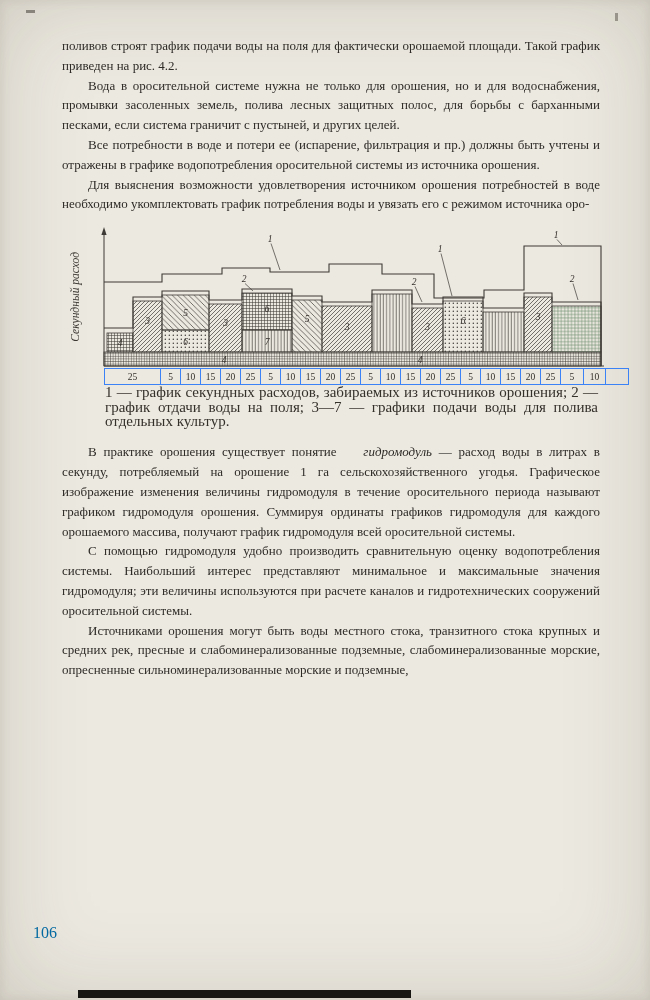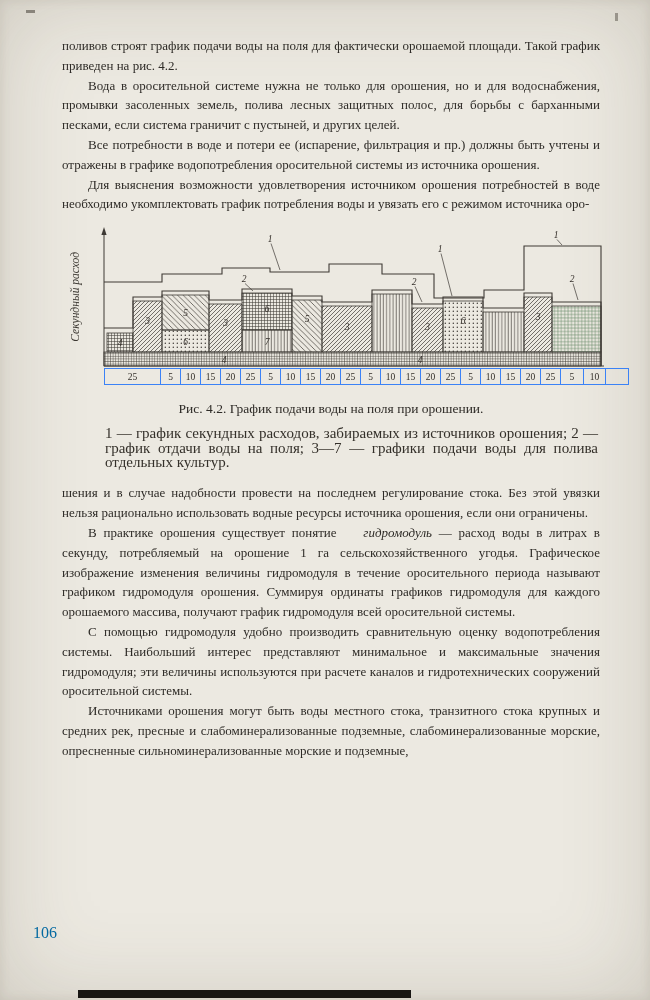--- a/index.html
+++ b/index.html
@@ -151,25 +151,23 @@
                 <td class="day" style="width: 19px;">15</td>
                 <td class="day" style="width: 19px;">20</td>
                 <td class="day" style="width: 19px;">25</td>
                 <td class="day" style="width: 21.67px;">5</td>
                 <td class="day" style="width: 21.67px;">10</td>
                 <td class="day" style="width: 21.67px;"></td>
               </tr>
             </tbody>
           </table>
       </div>
-      <figcaption class="fig-cap">Рис. 4.2. График подачи воды на поля при орошении.</figcaption>
       <div class="fig-leg">1 — график секундных расходов, забираемых из источников орошения; 2 — график отдачи воды на поля; 3—7 — графики подачи воды для полива отдельных культур.</div>
     </figure>
 
-    <p class="body">шения и в случае надобности провести на последнем регулирование стока. Без этой увязки нельзя рационально использовать водные ресурсы источника орошения, если они ограничены.</p>
     <p class="body ind"><span>В практике орошения существует понятие </span><i class="term">гидромодуль</i><span> — расход воды в литрах в секунду, потребляемый на орошение 1 га сельскохозяйственного угодья. Графическое изображение изменения величины гидромодуля в течение оросительного периода называют графиком гидромодуля орошения. Суммируя ординаты графиков гидромодуля для каждого орошаемого массива, получают график гидромодуля всей оросительной системы.</span></p>
     <p class="body ind">С помощью гидромодуля удобно производить сравнительную оценку водопотребления системы. Наибольший интерес представляют минимальное и максимальные значения гидромодуля; эти величины используются при расчете каналов и гидротехнических сооружений оросительной системы.</p>
     <p class="body ind">Источниками орошения могут быть воды местного стока, транзитного стока крупных и средних рек, пресные и слабоминерализованные подземные, слабоминерализованные морские, опресненные сильноминерализованные морские и подземные,</p>
   </div>
 
   <div class="pageno">106</div>
   <div class="scan-bar"></div>
 </div>
 
 </body></html>

